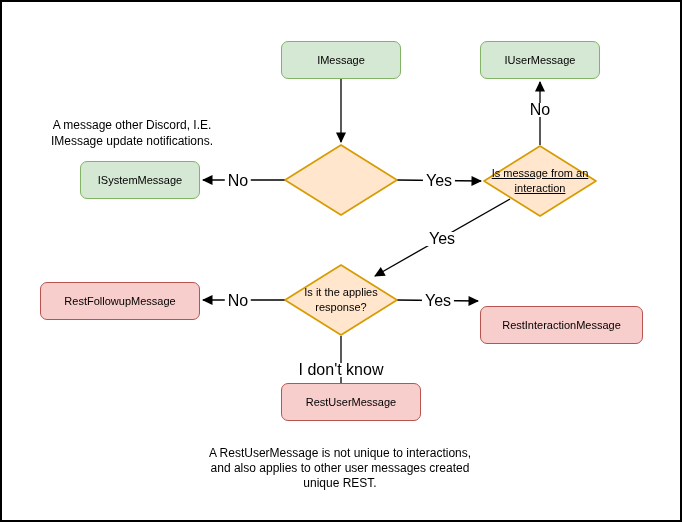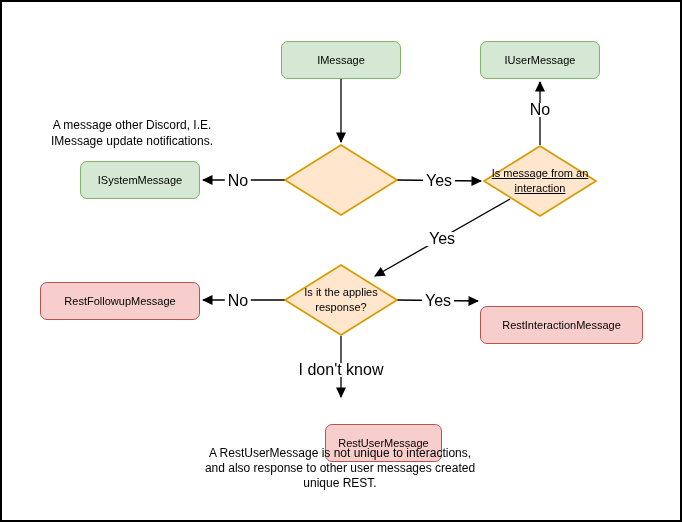--- a/index.html
+++ b/index.html
@@ -29,21 +29,21 @@
   .note { position:absolute; font-size:12px; text-align:center; z-index:1; }
   .note-system { left:17px; top:117px; width:230px; line-height:16px; }
   .note-rest   { left:170px; top:446px; width:340px; line-height:15px; }
   .note div { white-space:nowrap; }
   
   .n-imessage        { left:281px; top:41px;  width:120px; height:38px; }
   .n-iusermessage    { left:480px; top:41px;  width:120px; height:38px; }
   .n-isystemmessage  { left:80px;  top:161px; width:120px; height:38px; }
   .n-restfollowup    { left:40px;  top:282px; width:160px; height:38px; }
   .n-restinteraction { left:480px; top:282px; width:163px; height:38px;margin-top:24px; }
-  .n-restuser        { left:281px; top:424px; width:117px; height:38px;margin-left:44px; }
+  .n-restuser        { left:281px; top:383px; width:140px; height:38px; }
   .n-d1 { left:283px; top:143px; width:116px; height:74px; }
   .n-d2 { left:482px; top:144px; width:116px; height:74px;text-decoration:underline; }
   .n-d3 { left:283px; top:263px; width:116px; height:74px; }
   
   .l-user-no        { left:238px; top:181px; }
   .l-user-yes       { left:439px; top:181px; }
   .l-interaction-no { left:540px; top:110px; }
   .l-interaction-yes{ left:442px; top:239px; }
   .l-initial-no     { left:238px; top:301px; }
   .l-initial-yes    { left:438px; top:301px; }
@@ -114,17 +114,17 @@
   <span class="edge-label l-initial-no">No</span>
   <span class="edge-label l-initial-yes">Yes</span>
   <span class="edge-label l-initial-unknown">I don't know</span>
 
   <div class="note note-system">
     <div>A message other Discord, I.E.</div>
     <div>IMessage update notifications.</div>
   </div>
   <div class="note note-rest">
     <div>A RestUserMessage is not unique to interactions,</div>
-    <div>and also response to other user messages created</div>
+    <div>and also applies to other user messages created</div>
     <div>unique REST.</div>
   </div>
 
 </div>
 
 </body></html>

